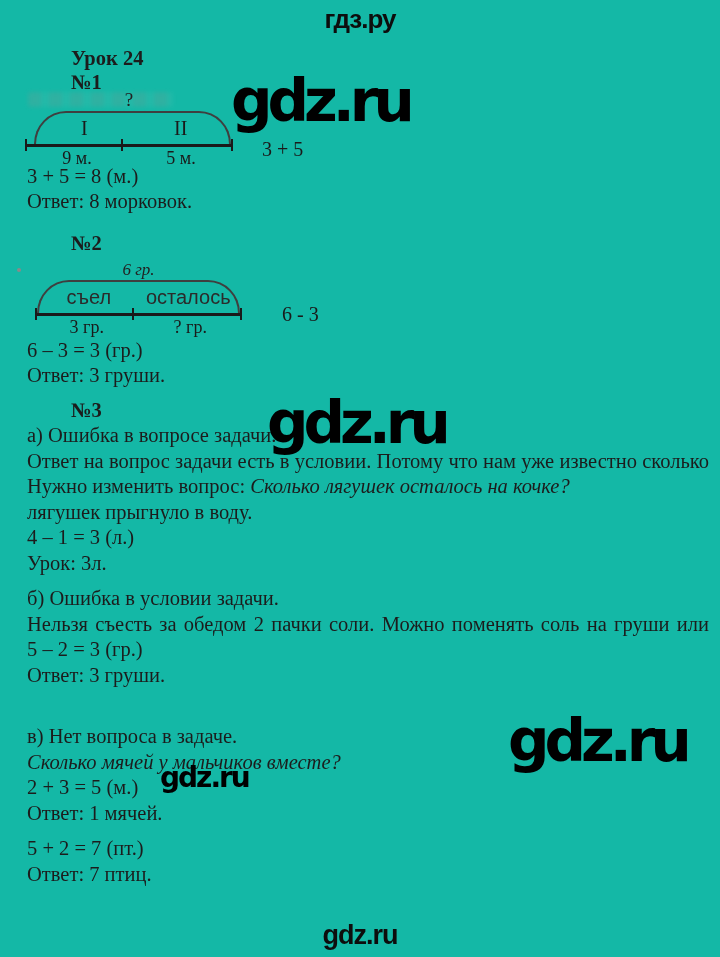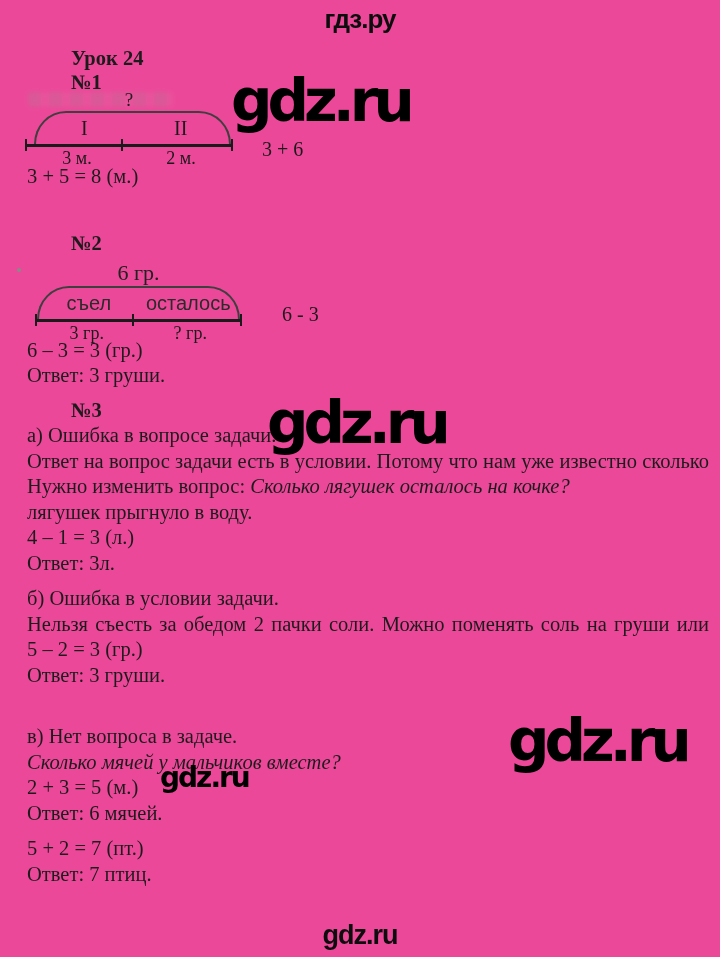--- a/index.html
+++ b/index.html
@@ -1,18 +1,18 @@
 <!DOCTYPE html>
 <html><head>
 <meta charset="utf-8">
 <style>
   * { margin:0; padding:0; box-sizing:border-box; }
   html,body { background:#ffffff; }
   .page {
-    position:relative; width:720px; height:957px; background:#ec4899;
+    position:relative; width:720px; height:957px; background:#14b8a6;
     font-family:"Liberation Serif", serif; color:#1c1c1c; overflow:hidden;
   }
   .abs { position:absolute; }
 
   
   .site-header {
     top:4px; left:0; width:720px; text-align:center;
     font-family:"Liberation Sans", sans-serif; font-weight:bold;
     font-size:26px; letter-spacing:-1px; color:#0d0d0d;
   }
@@ -82,34 +82,35 @@
     <div class="d-arch serif-label" style="margin:0 2px 0 9px;">
       <span class="half">I</span>
       <span class="half">II</span>
     </div>
     <div class="d-base">
       <span class="d-tick" style="left:0;"></span>
       <span class="d-tick" style="left:46%;"></span>
       <span class="d-tick" style="right:0;"></span>
     </div>
     <div class="d-bottomrow">
-      <span class="half">3 м.</span>
-      <span class="half">2 м.</span>
+      <span class="half">9 м.</span>
+      <span class="half">5 м.</span>
     </div>
-    <div class="d-expr" style="left:237px; top:49px;">3 + 6</div>
+    <div class="d-expr" style="left:237px; top:49px;">3 + 5</div>
   </div>
 
   <div class="abs tline" style="top:164px;">3 + 5 = 8 (м.)</div>
+  <div class="abs tline" style="top:189px;">Ответ: 8 морковок.</div>
 
   <div class="abs tline bold" style="top:231px;">№2</div>
 
   <div class="abs artifact-dot" style="left:17px; top:268px;"></div>
 
   <div class="diagram" style="left:35px; top:260px; width:207px;">
-    <div class="d-toprow" style="font-size:22px;">6 гр.</div>
+    <div class="d-toprow" style="font-size:17px;font-style:italic;">6 гр.</div>
     <div class="d-arch sans-label" style="margin:0 2px;">
       <span class="half">съел</span>
       <span class="half">осталось</span>
     </div>
     <div class="d-base">
       <span class="d-tick" style="left:0;"></span>
       <span class="d-tick" style="left:47%;"></span>
       <span class="d-tick" style="right:0;"></span>
     </div>
     <div class="d-bottomrow">
@@ -125,39 +126,39 @@
   <div class="abs tline bold" style="top:398px;">№3</div>
 
   <div class="abs wm" style="left:267px; top:394px;">gdz.ru</div>
 
   <div class="abs tline" style="top:423px;">
     <div>а) Ошибка в вопросе задачи.</div>
     <div class="just">Ответ на вопрос задачи есть в условии. Потому что нам уже известно сколько</div>
     <div><span>Нужно изменить вопрос: </span><span class="ital">Сколько лягушек осталось на кочке?</span></div>
     <div>лягушек прыгнуло в воду.</div>
     <div>4 – 1 = 3 (л.)</div>
-    <div>Ответ: 3л.</div>
+    <div>Урок: 3л.</div>
   </div>
 
   <div class="abs tline" style="top:586px;">
     <div>б) Ошибка в условии задачи.</div>
     <div class="just">Нельзя съесть за обедом 2 пачки соли. Можно поменять соль на груши или</div>
     <div>5 – 2 = 3 (гр.)</div>
     <div>Ответ: 3 груши.</div>
   </div>
 
   <div class="abs wm" style="left:508px; top:712px;">gdz.ru</div>
 
   <div class="abs wm-small" style="left:160px; top:764px;">gdz.ru</div>
 
   <div class="abs tline" style="top:724px;">
     <div>в) Нет вопроса в задаче.</div>
     <div class="ital">Сколько мячей у мальчиков вместе?</div>
     <div>2 + 3 = 5 (м.)</div>
-    <div>Ответ: 6 мячей.</div>
+    <div>Ответ: 1 мячей.</div>
   </div>
 
   <div class="abs tline" style="top:836px;">
     <div>5 + 2 = 7 (пт.)</div>
     <div>Ответ: 7 птиц.</div>
   </div>
 
   <div class="abs site-footer">gdz.ru</div>
 
 </div>

